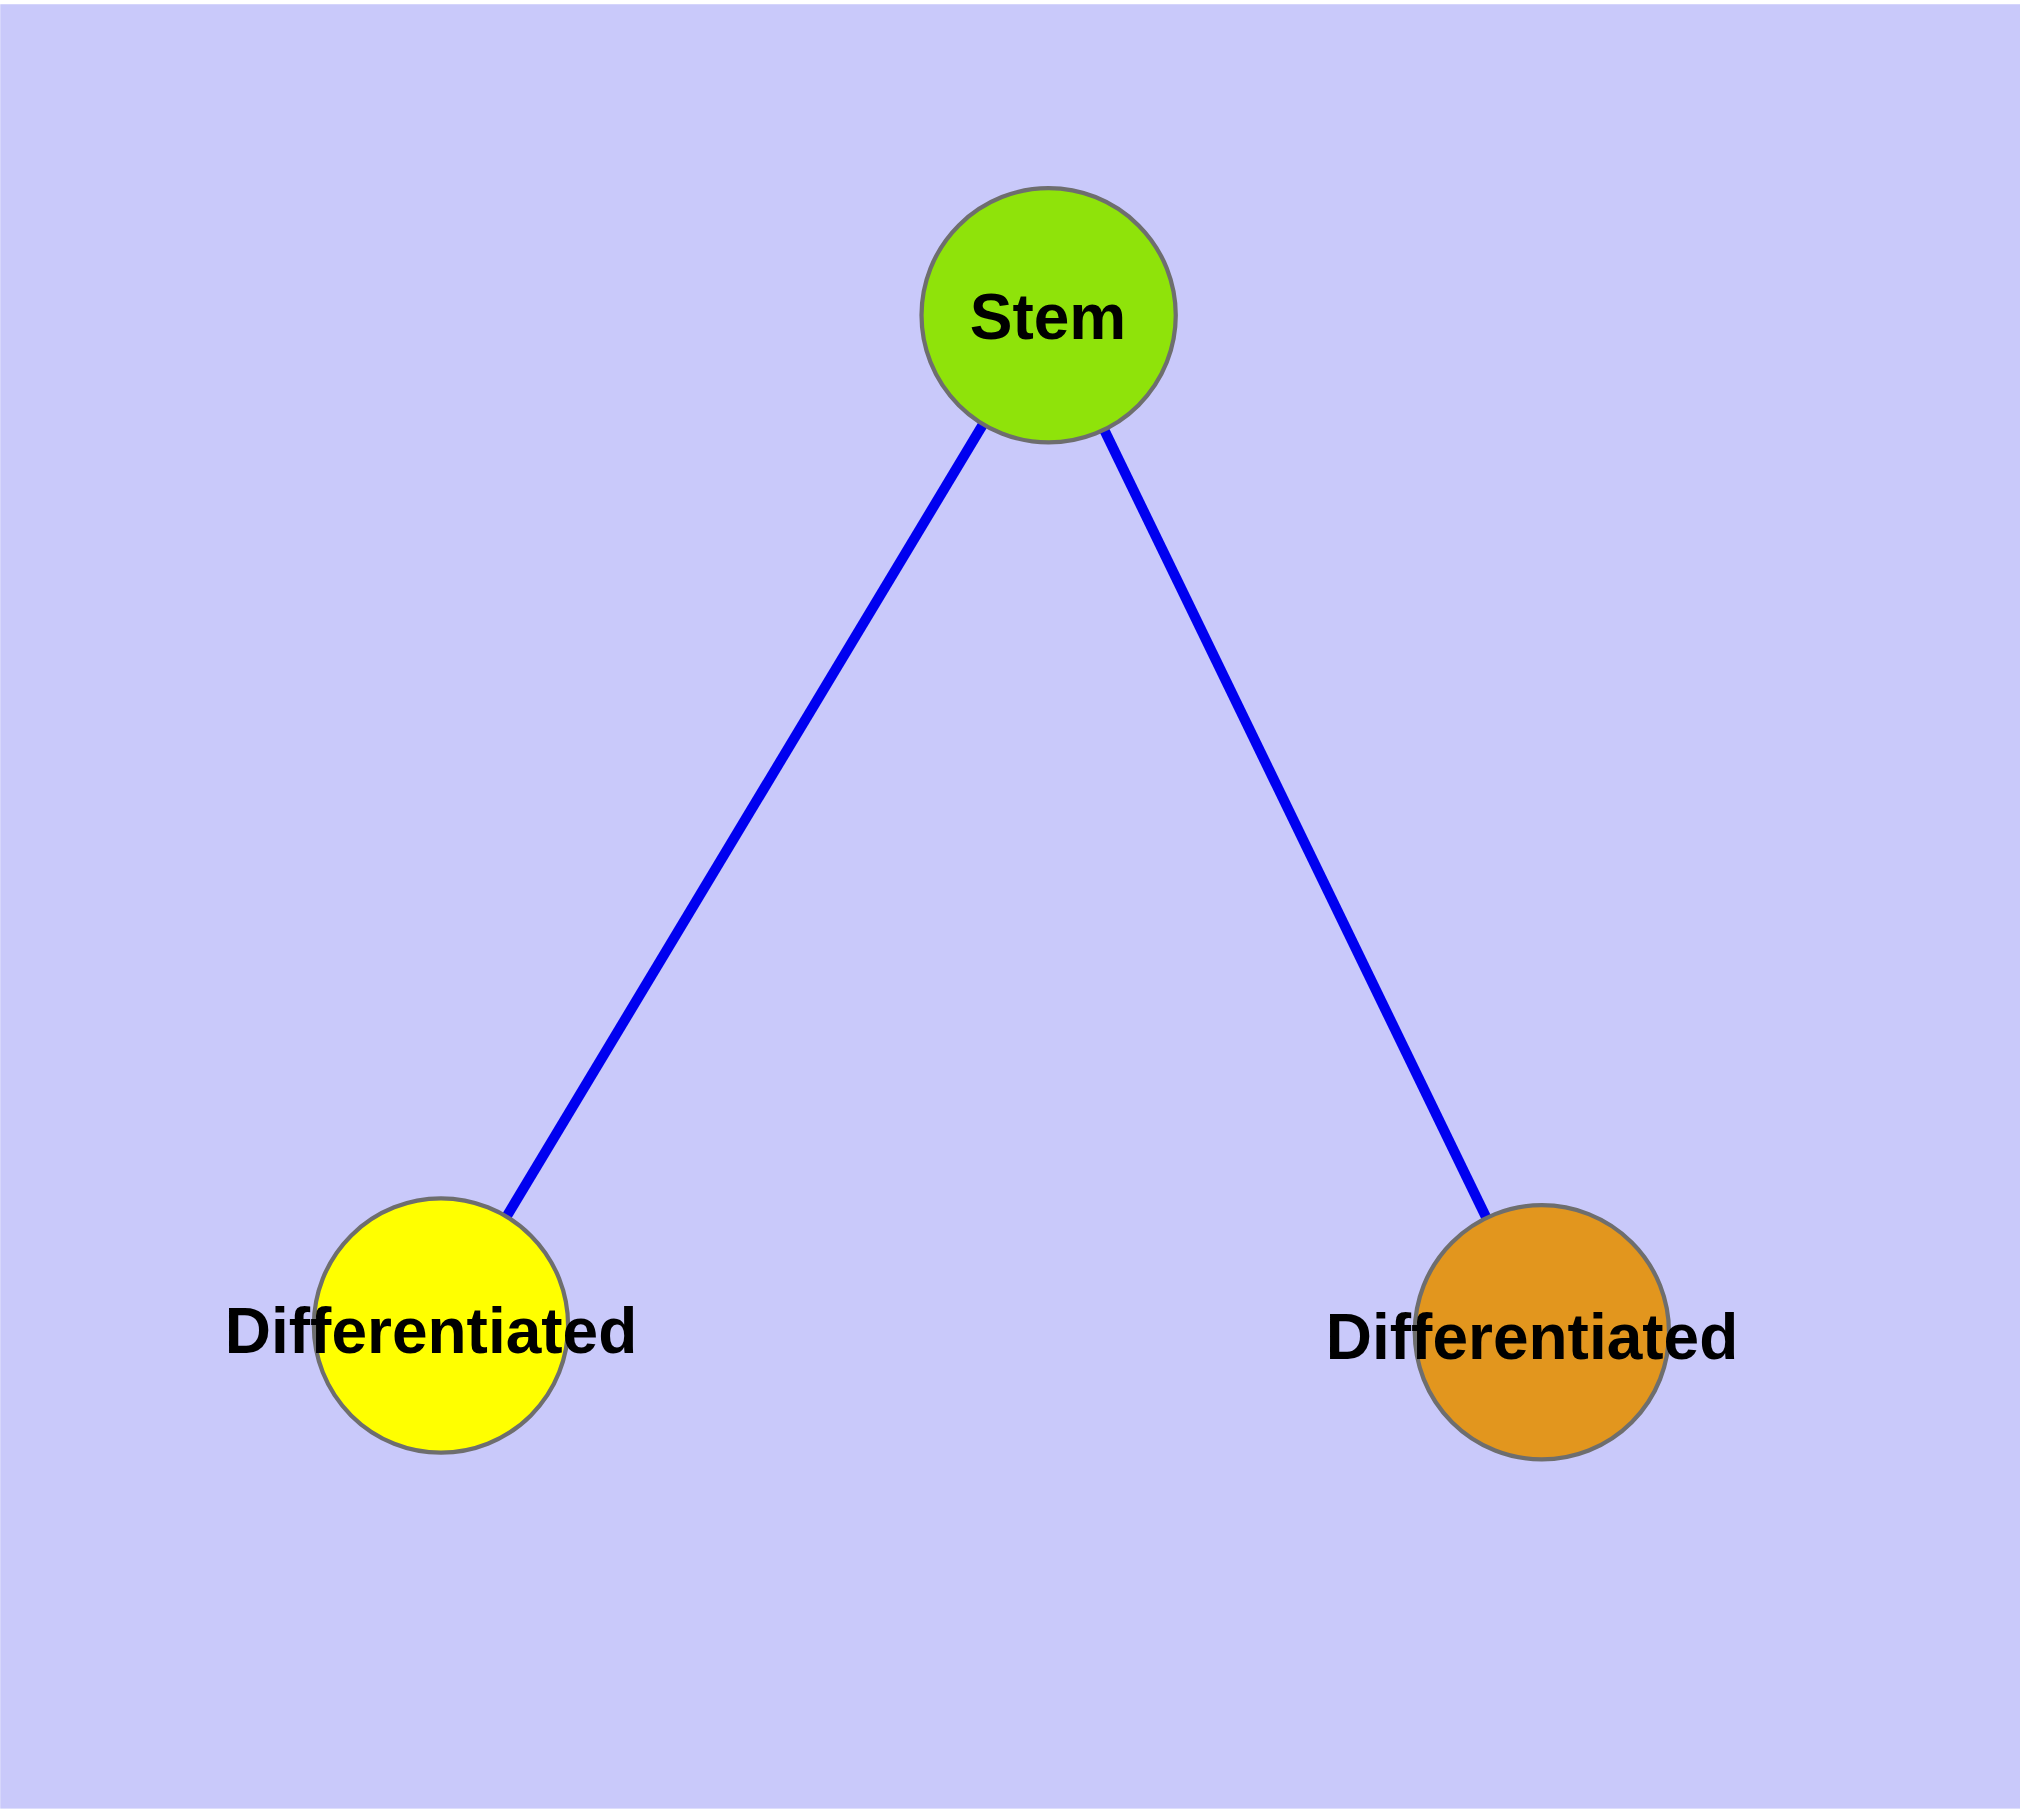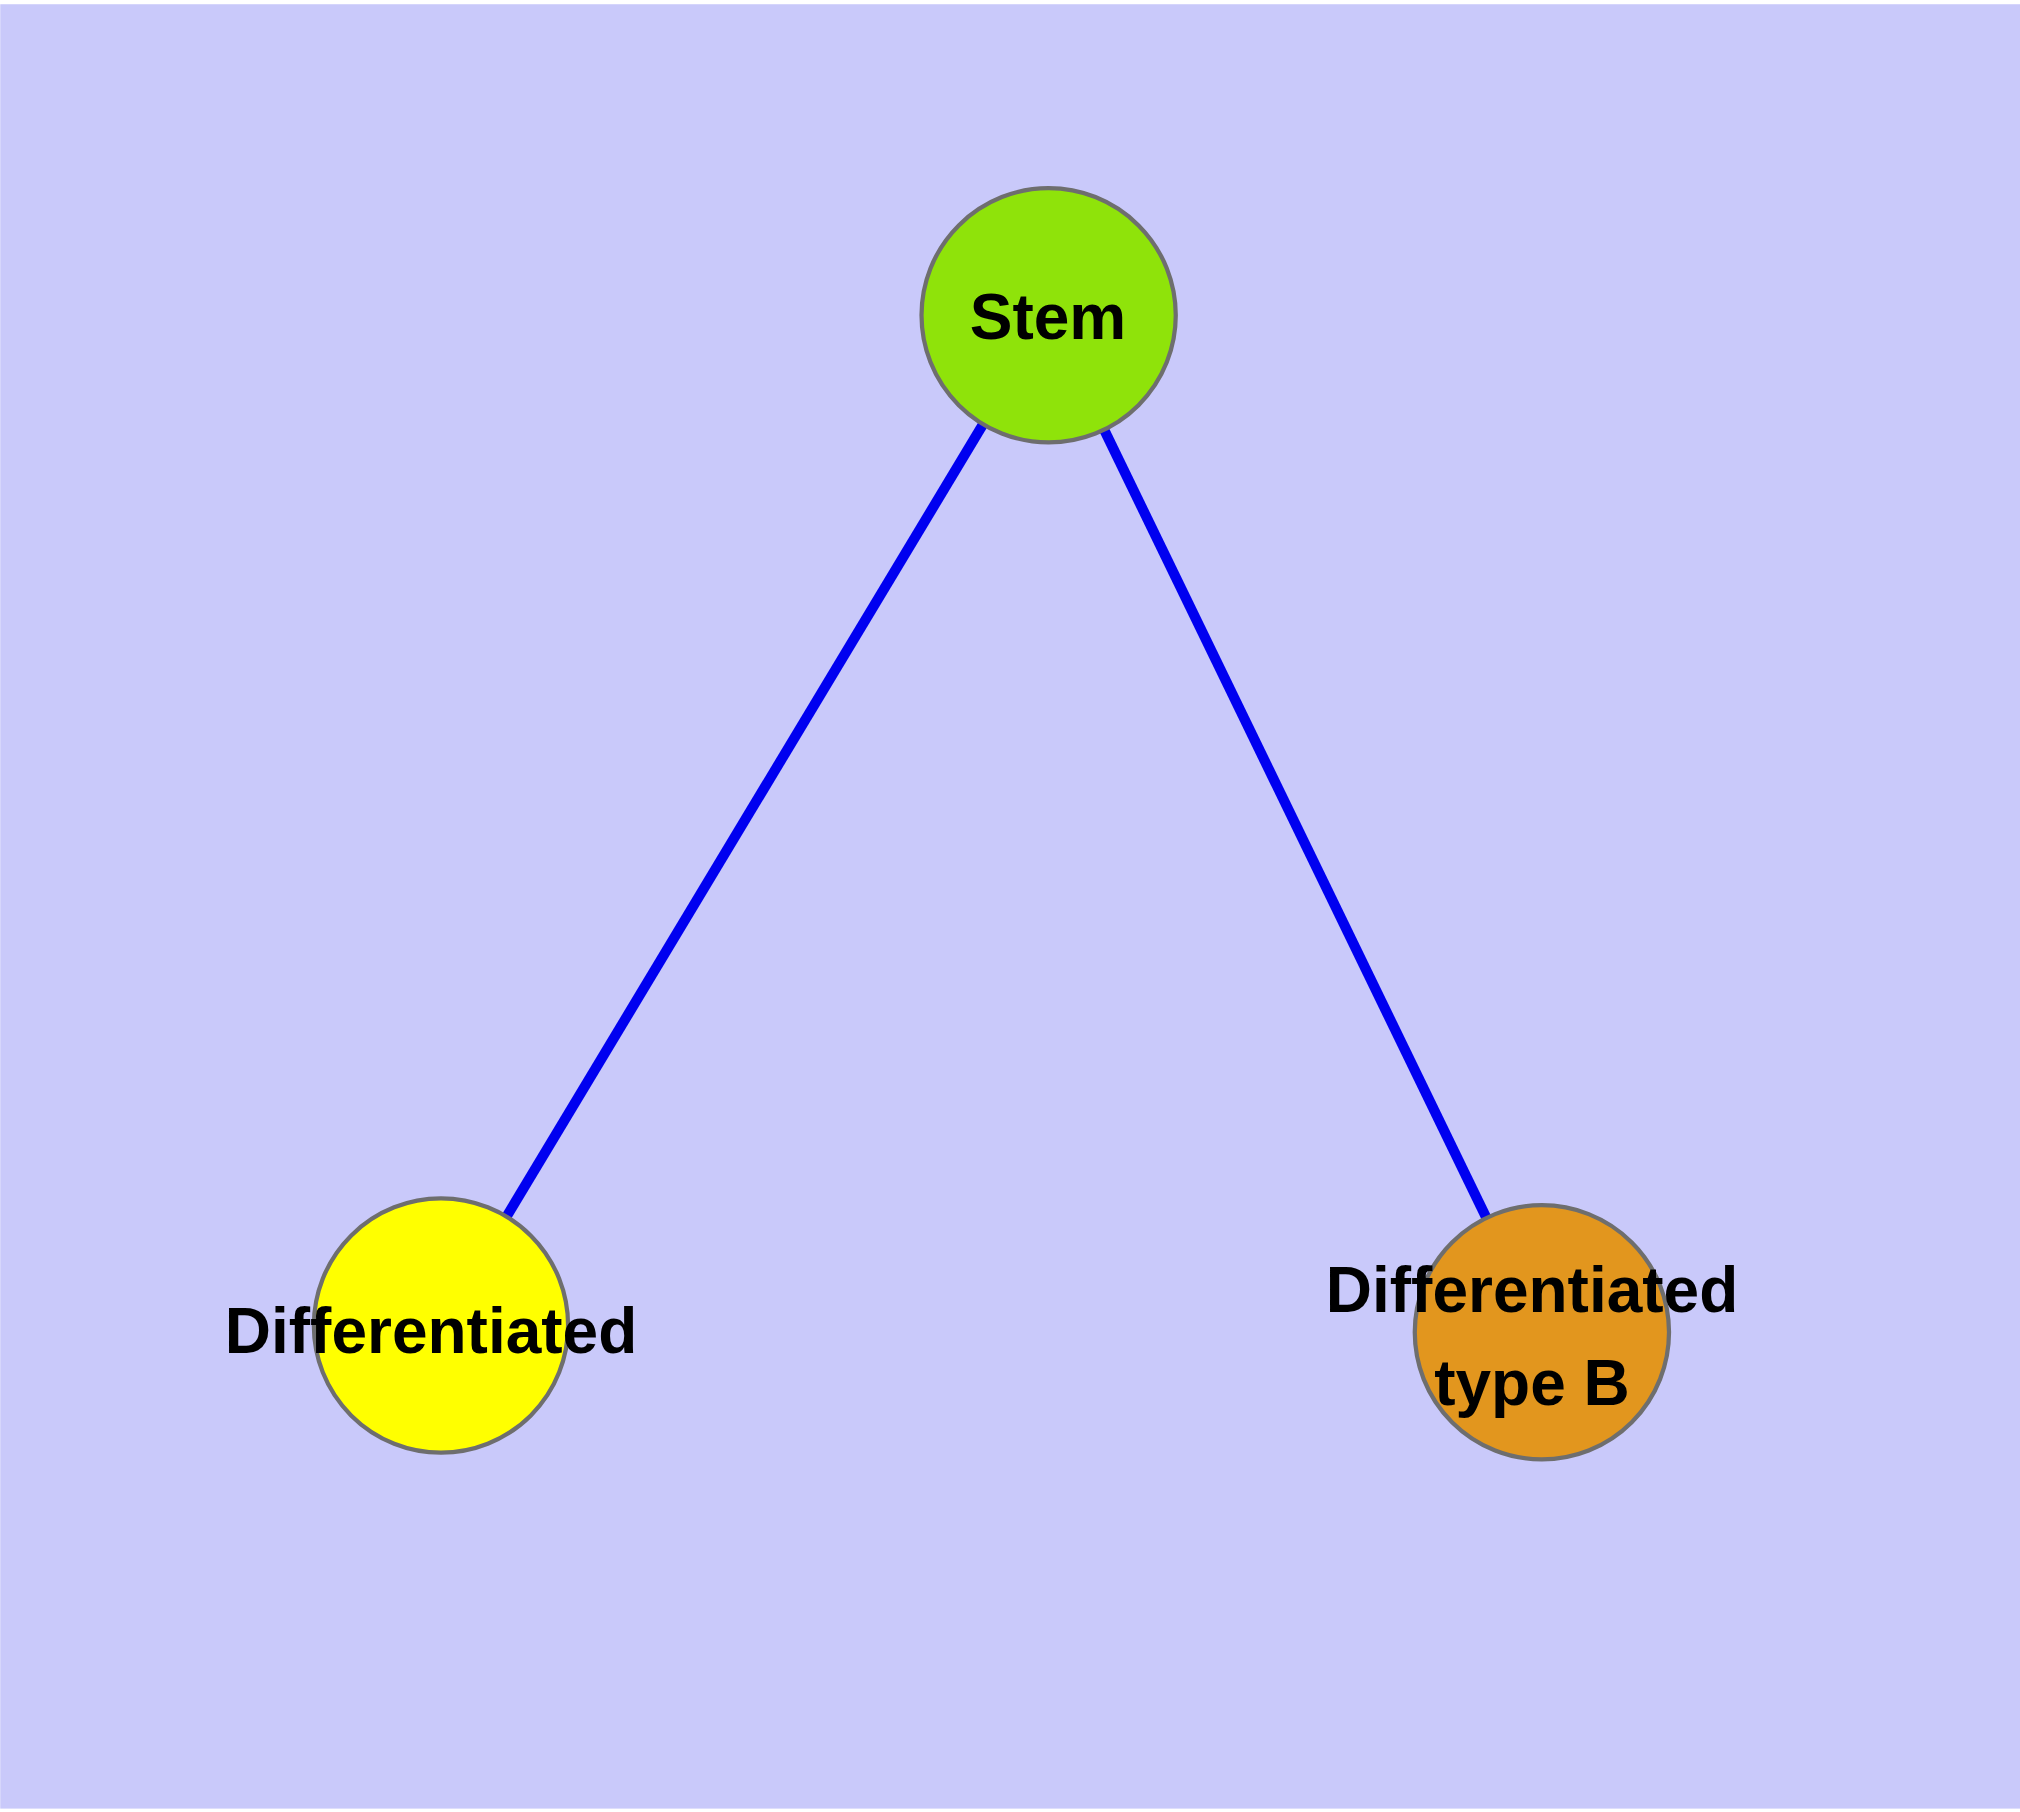--- a/index.html
+++ b/index.html
@@ -53,16 +53,15 @@
   <div class="node-label" style="left: 1048px; top: 317px;">
     <span>Stem</span>
   </div>
 
   <div class="node-label" style="left: 431px; top: 1331px;">
     <span>Differentiated</span>
   </div>
 
   <div class="node-label" style="left: 1532px; top: 1337px;">
     <span>Differentiated</span>
-    <span>type B</span>
   </div>
 </div>
 
 
 </body></html>

